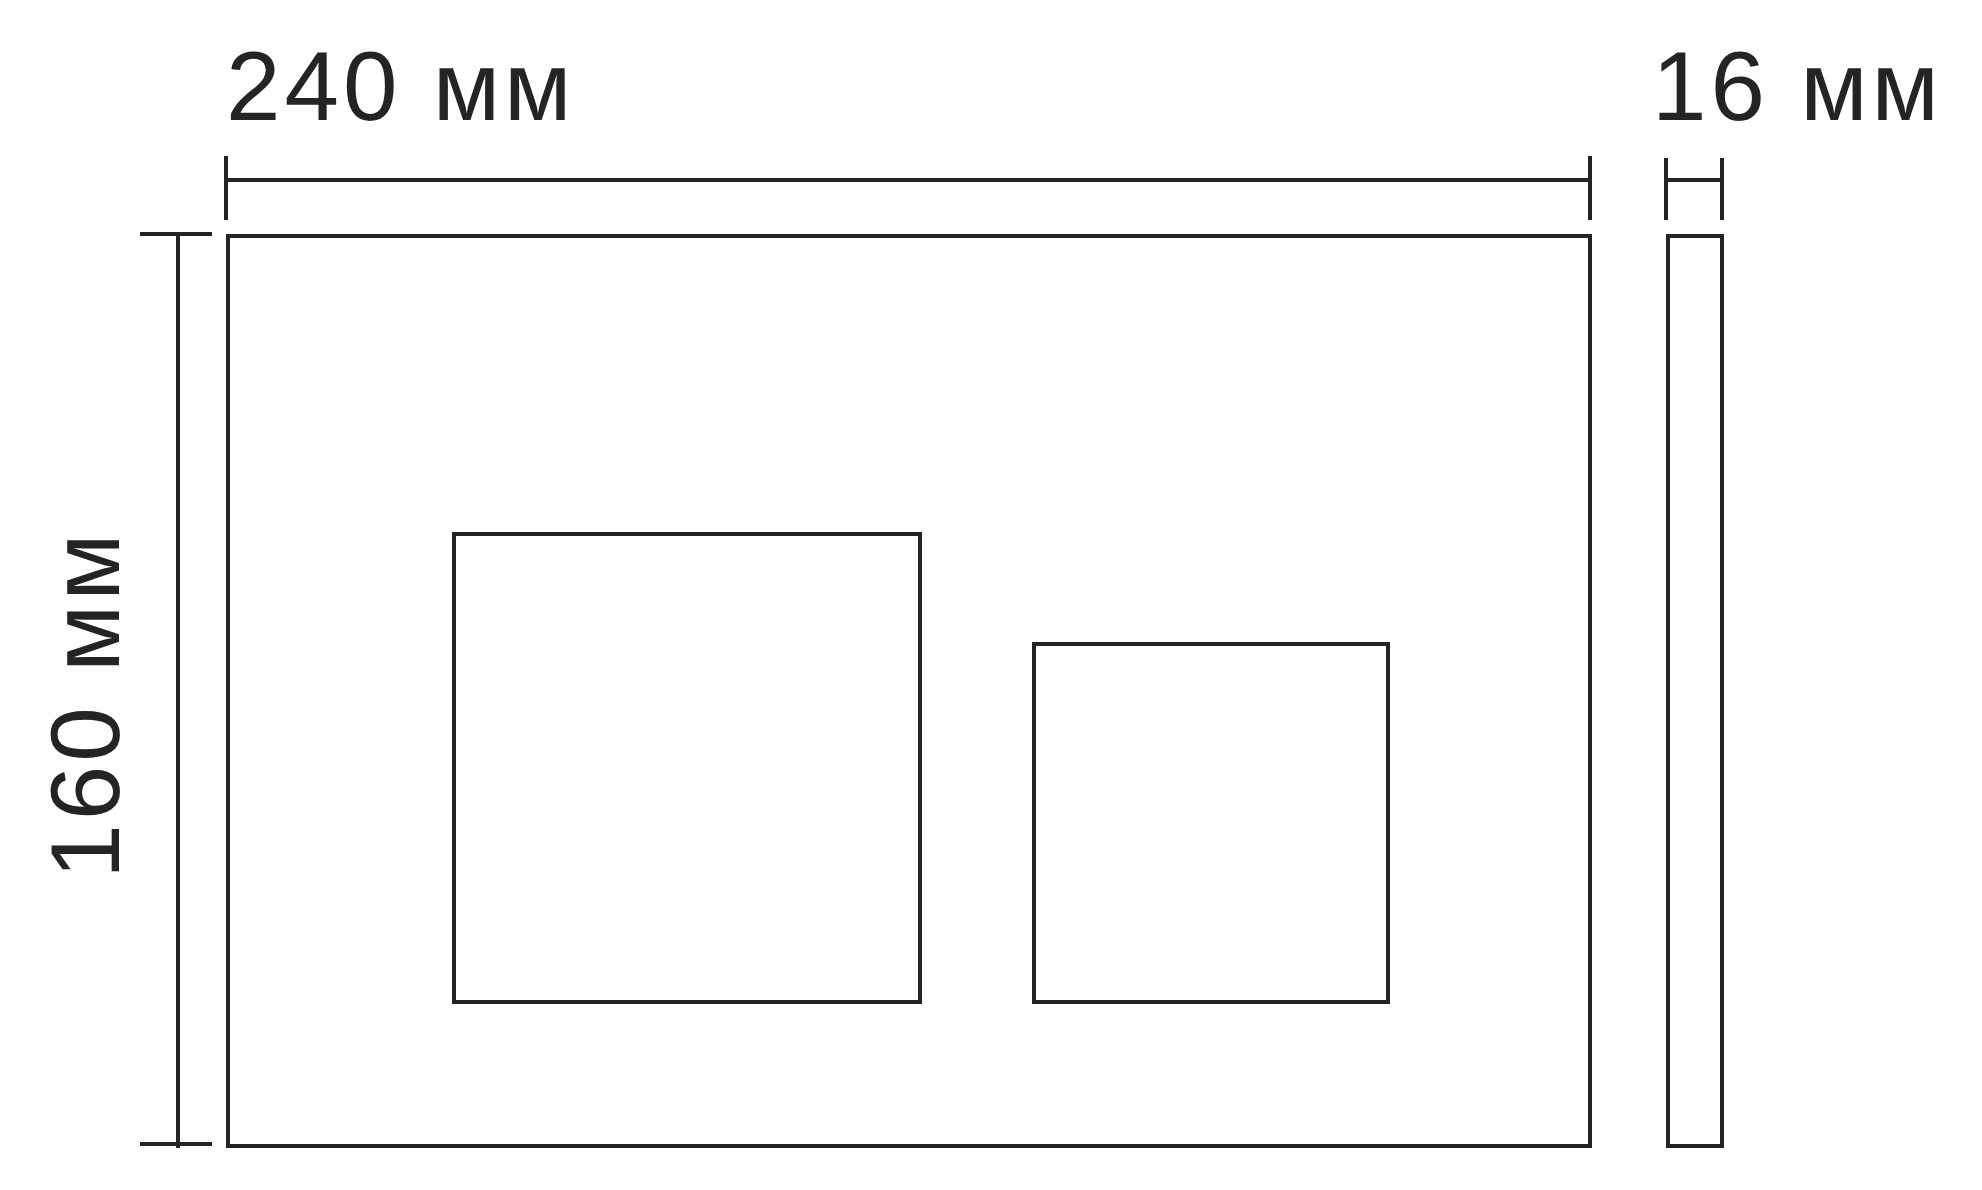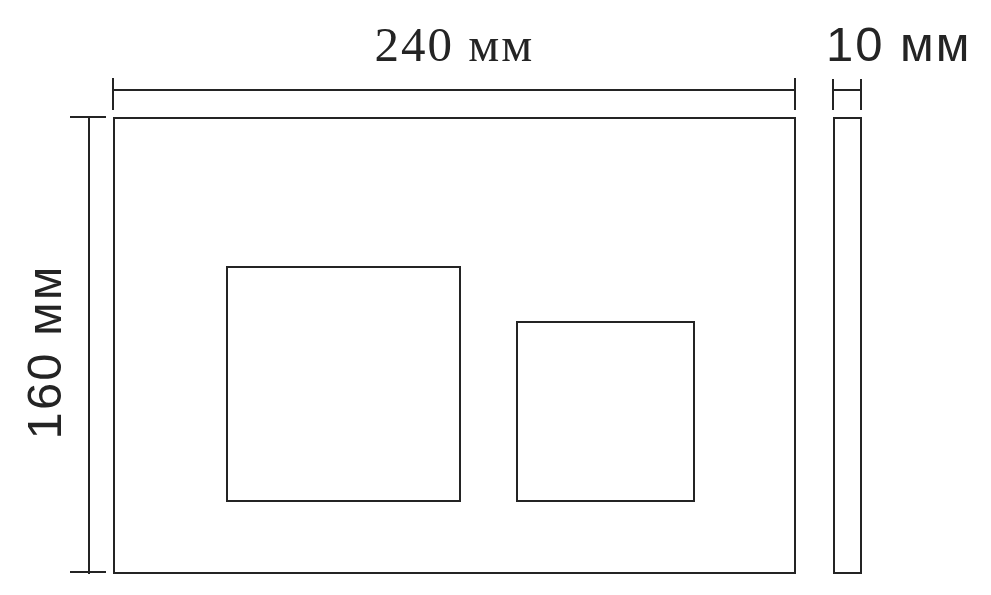--- a/index.html
+++ b/index.html
@@ -51,22 +51,20 @@
     font-size: 49px;
     font-weight: 300;
     letter-spacing: 2px;
     line-height: 1;
     white-space: nowrap;
   }
   .label-width {
     left: 113px;
     top: 20px;
     width: 683px;
-    text-align: center;
-    font-family: Liberation Serif, serif;
   }
   .label-thickness {
     left: 826px;
     top: 20px;
   }
   .label-height {
     left: 44px;
     top: 352px;
     transform: translate(-50%, -50%) rotate(-90deg);
   }
@@ -74,21 +72,21 @@
 </head>
 <body>
 
 <div class="canvas">
 
   <div class="dim-label label-width">240 мм</div>
   <div class="dim-line dim-width-line"></div>
   <div class="dim-tick dim-width-tick-left"></div>
   <div class="dim-tick dim-width-tick-right"></div>
 
-  <div class="dim-label label-thickness">10 мм</div>
+  <div class="dim-label label-thickness">16 мм</div>
   <div class="dim-line dim-thickness-line"></div>
   <div class="dim-tick dim-thickness-tick-left"></div>
   <div class="dim-tick dim-thickness-tick-right"></div>
 
   <div class="dim-label label-height">160 мм</div>
   <div class="dim-line dim-height-line"></div>
   <div class="dim-tick dim-height-tick-top"></div>
   <div class="dim-tick dim-height-tick-bottom"></div>
 
   <div class="outline front-view">

